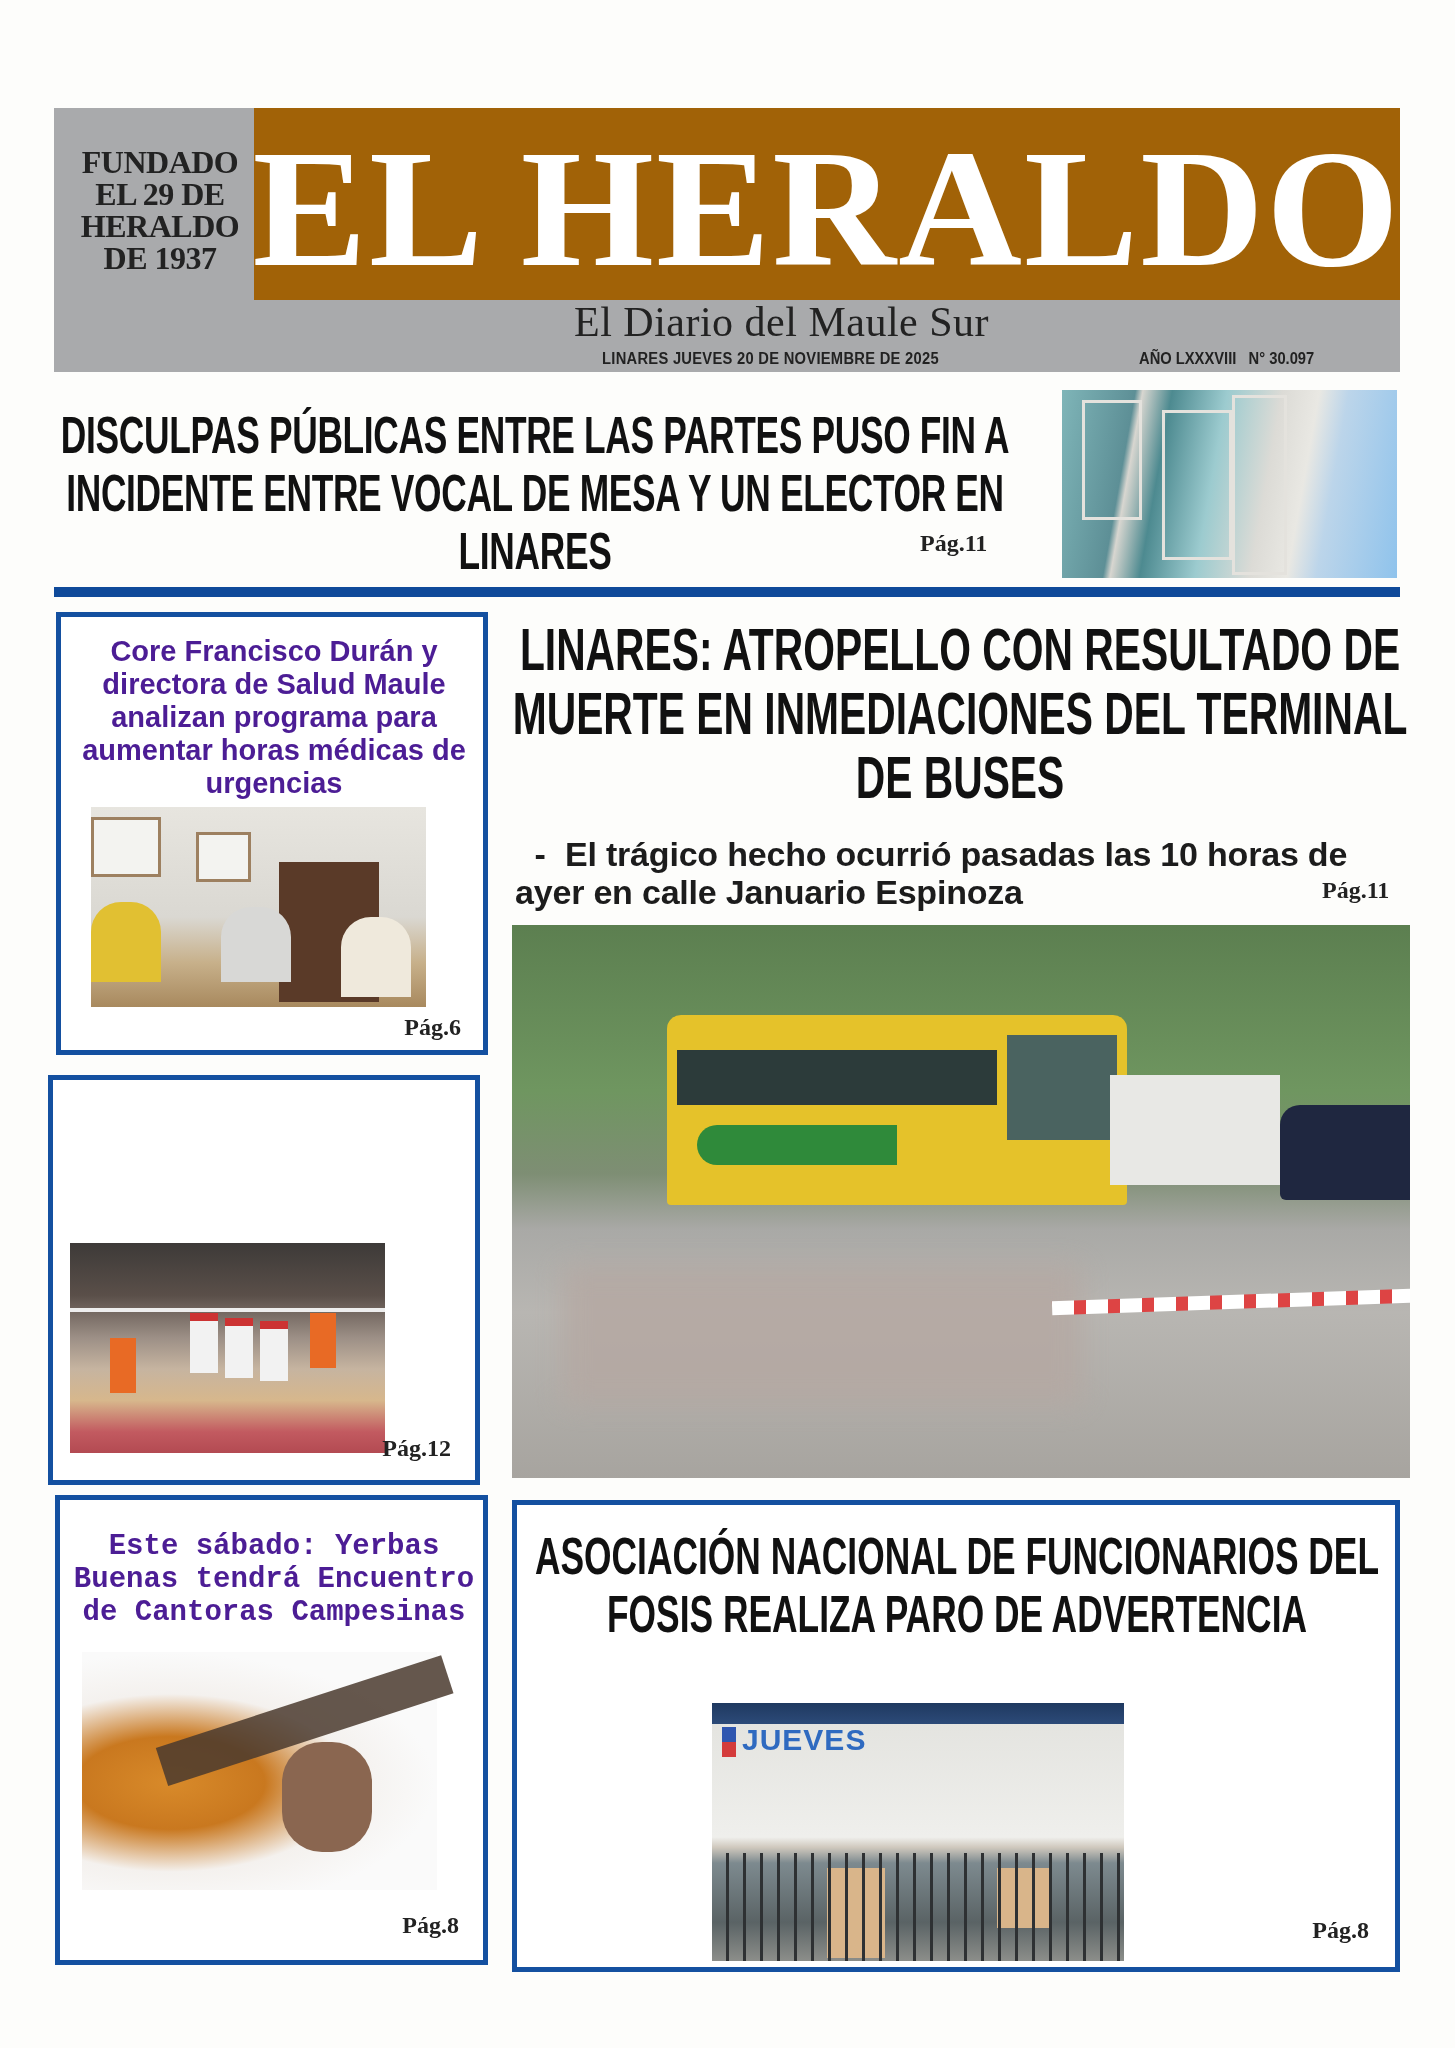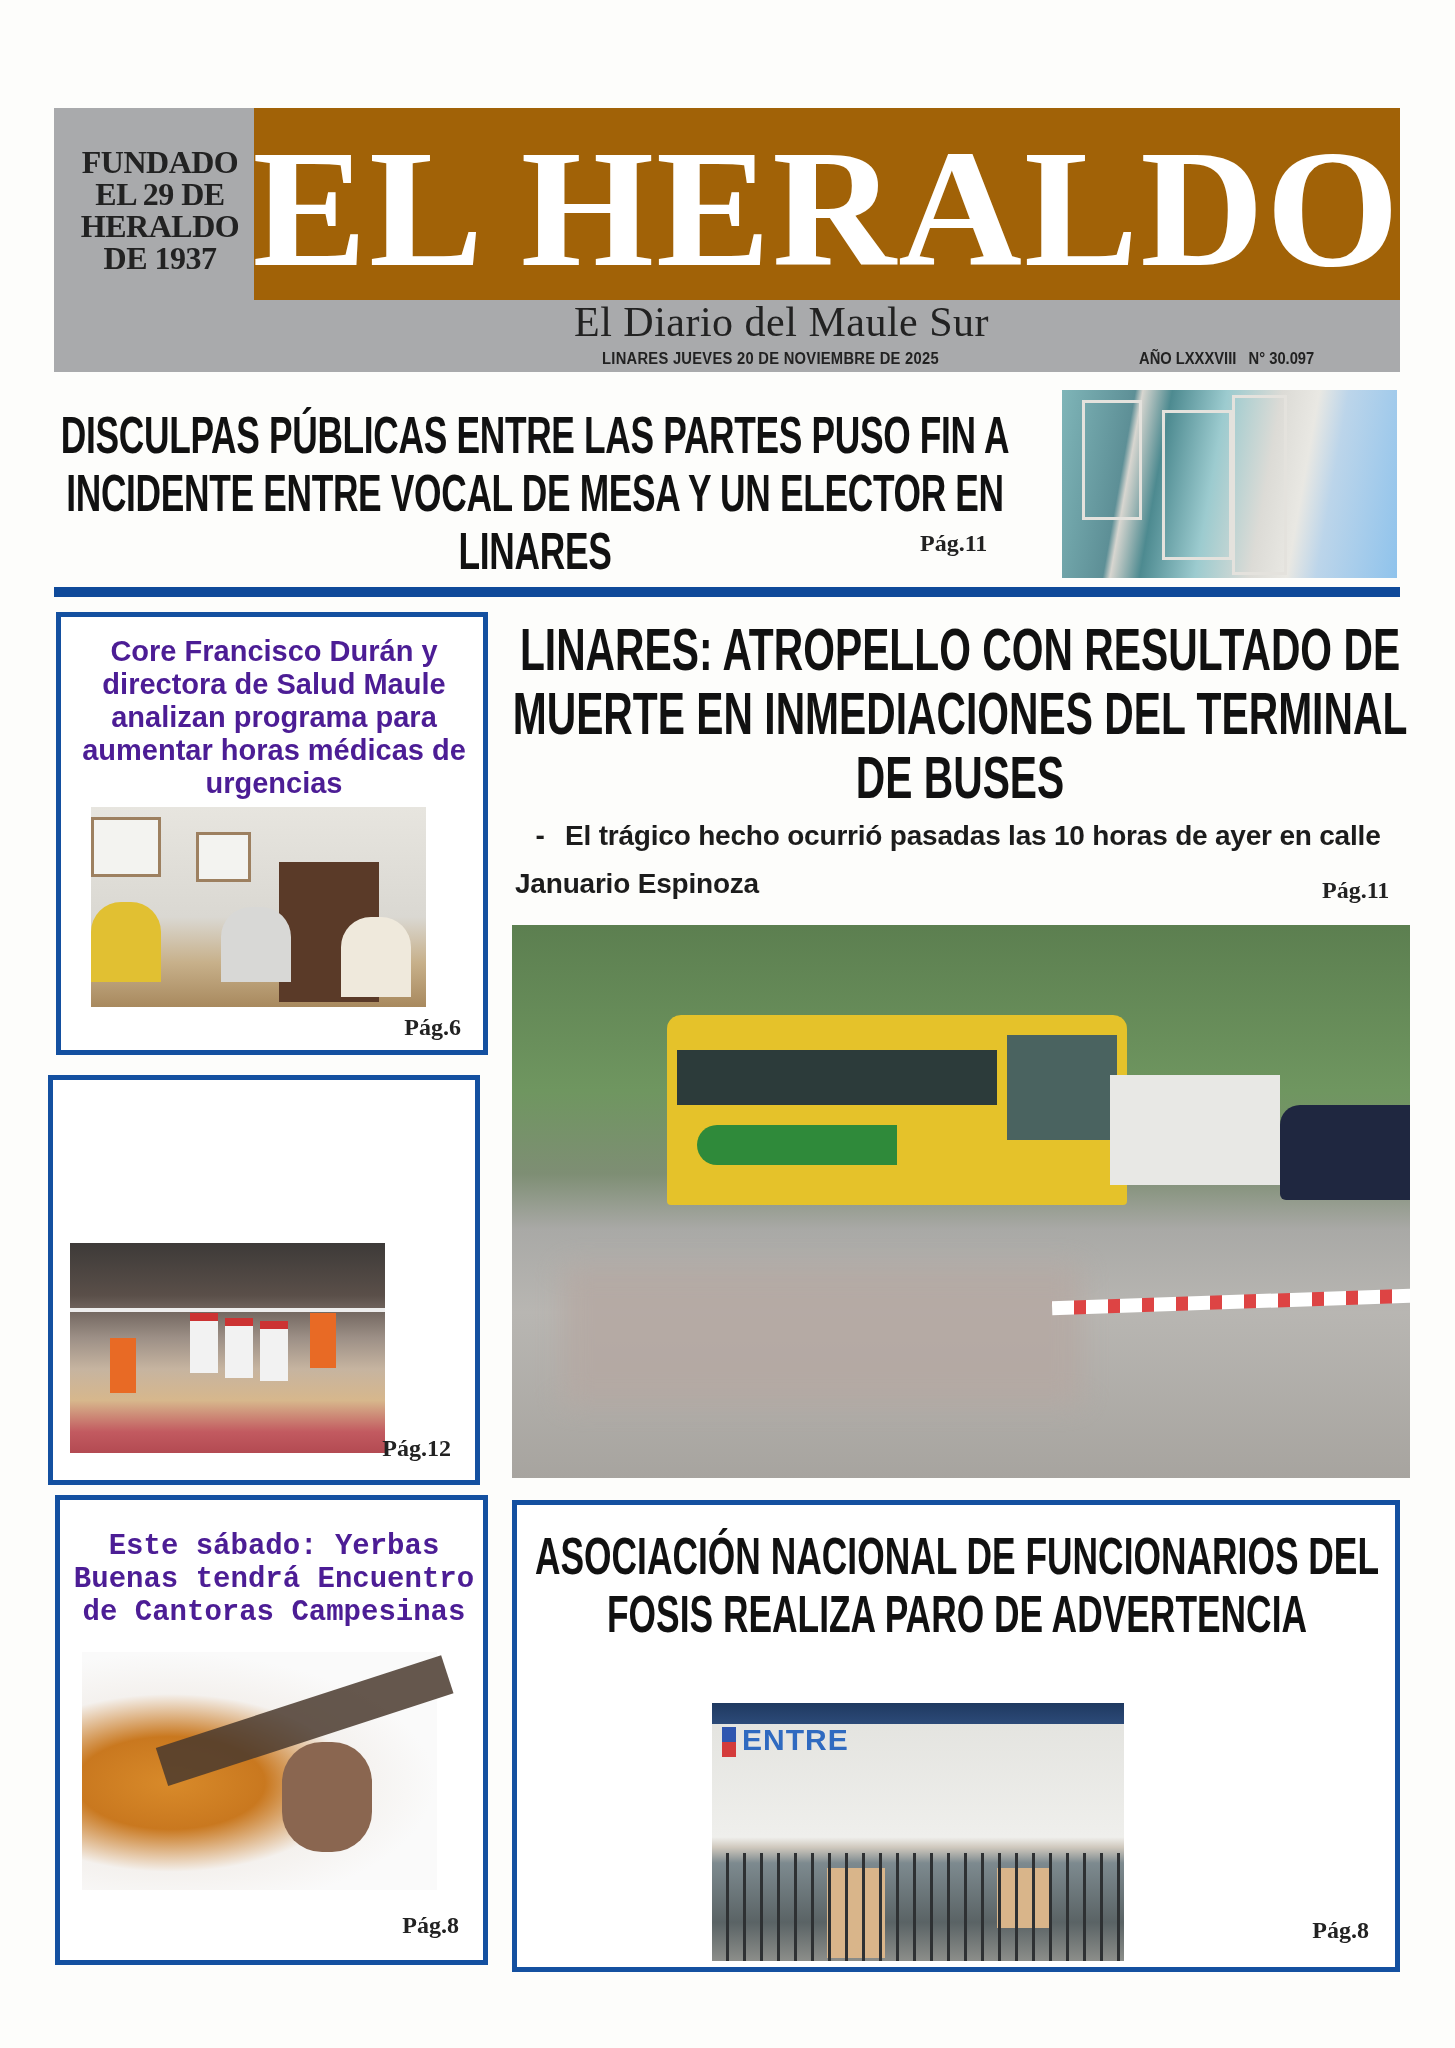--- a/index.html
+++ b/index.html
@@ -55,21 +55,21 @@
 
   #box3 { left: 55px; top: 1495px; width: 433px; height: 470px; }
   #box3 .box-title { position: absolute; left: 8px; top: 30px; width: 412px; font-size: 29px; line-height: 33px; font-family: Liberation Mono, monospace; }
   #box3 .photo { left: 22px; top: 152px; width: 355px; height: 238px;
     background: radial-gradient(ellipse at 25% 55%, #d88a2a 0%, #c9781f 25%, #f4f1ee 48%, #fafafa 70%), linear-gradient(#fff,#fff); }
   #box3 .neck { position: absolute; left: 80px; top: 95px; width: 300px; height: 40px; background: #4a3a2e; transform: rotate(-18deg); transform-origin: left; opacity: 0.85; }
   #box3 .pag { position: absolute; right: 24px; top: 412px; }
 
   #main-story { left: 505px; top: 618px; width: 910px; }
   #main-headline { font-size: 60px; line-height: 64px; width: 1330px; margin-left: -210px; transform: scaleX(0.68); }
-  #main-deck { left: 515px; top: 812px; width: 880px; font-family: "Liberation Sans", sans-serif; font-size: 28px; line-height: 48px; color: #1c1c1c; font-weight: bold; letter-spacing: -0.2px; }
+  #main-deck { left: 515px; top: 835px; width: 880px; font-family: "Liberation Sans", sans-serif; font-size: 34px; line-height: 38px; color: #1c1c1c; font-weight: bold; letter-spacing: -0.2px; }
   #main-deck .dash { display: inline-block; width: 50px; text-align: center; }
   #main-pag { left: 1322px; top: 877px; }
   #main-image { left: 512px; top: 925px; width: 898px; height: 553px; overflow: hidden;
     background: linear-gradient(180deg, #5c7f50 0%, #6f9660 30%, #7e8e74 45%, #a9a9a6 55%, #b8b6b2 70%, #a7a49f 100%); }
   #bus { position: absolute; left: 155px; top: 90px; width: 460px; height: 190px; background: #e5c22a; border-radius: 14px 14px 4px 4px; }
   #bus .windows { position: absolute; left: 10px; top: 35px; width: 320px; height: 55px; background: #2c3b3a; }
   #bus .windshield { position: absolute; right: 10px; top: 20px; width: 110px; height: 105px; background: #4a6360; }
   #bus .stripe { position: absolute; left: 30px; top: 110px; width: 200px; height: 40px; background: #2f8a3a; border-radius: 40px 0 0 40px; }
   #truck { position: absolute; right: 130px; top: 150px; width: 170px; height: 110px; background: #e8e8e5; }
   #car { position: absolute; right: 0; top: 180px; width: 130px; height: 95px; background: #1f2740; border-radius: 20px 0 0 6px; }
@@ -172,19 +172,19 @@
     <div id="tape"></div>
   </div>
 </section>
 
 <article id="box4" class="box">
   <div class="headline">
     <div class="condensed">ASOCIACIÓN NACIONAL DE FUNCIONARIOS DEL FOSIS REALIZA PARO DE ADVERTENCIA</div>
   </div>
   <div class="photo">
     <div id="fosis-flag"></div>
-    <div id="fosis-sign">ENTRE</div>
+    <div id="fosis-sign">JUEVES</div>
     <div class="sign" style="left:115px;top:165px;width:58px;height:90px;"></div>
     <div class="sign" style="left:285px;top:165px;width:55px;height:60px;"></div>
     <div style="position:absolute;left:0;top:150px;width:412px;height:108px;background:repeating-linear-gradient(90deg, transparent 0 14px, #2e3133 14px 17px);"></div>
   </div>
   <div class="pag">Pág.8</div>
 </article>
 
 </body></html>

